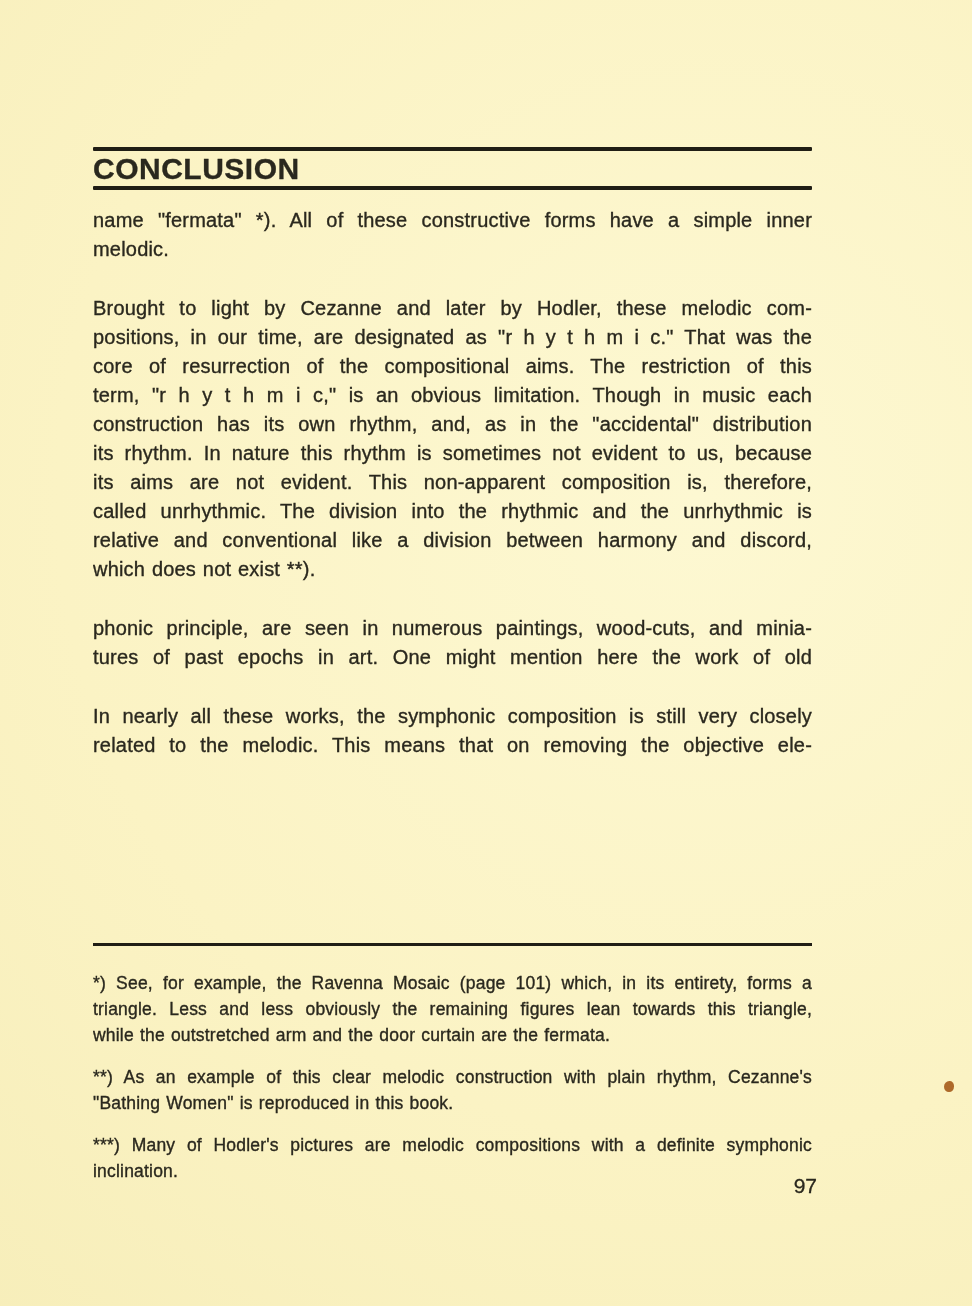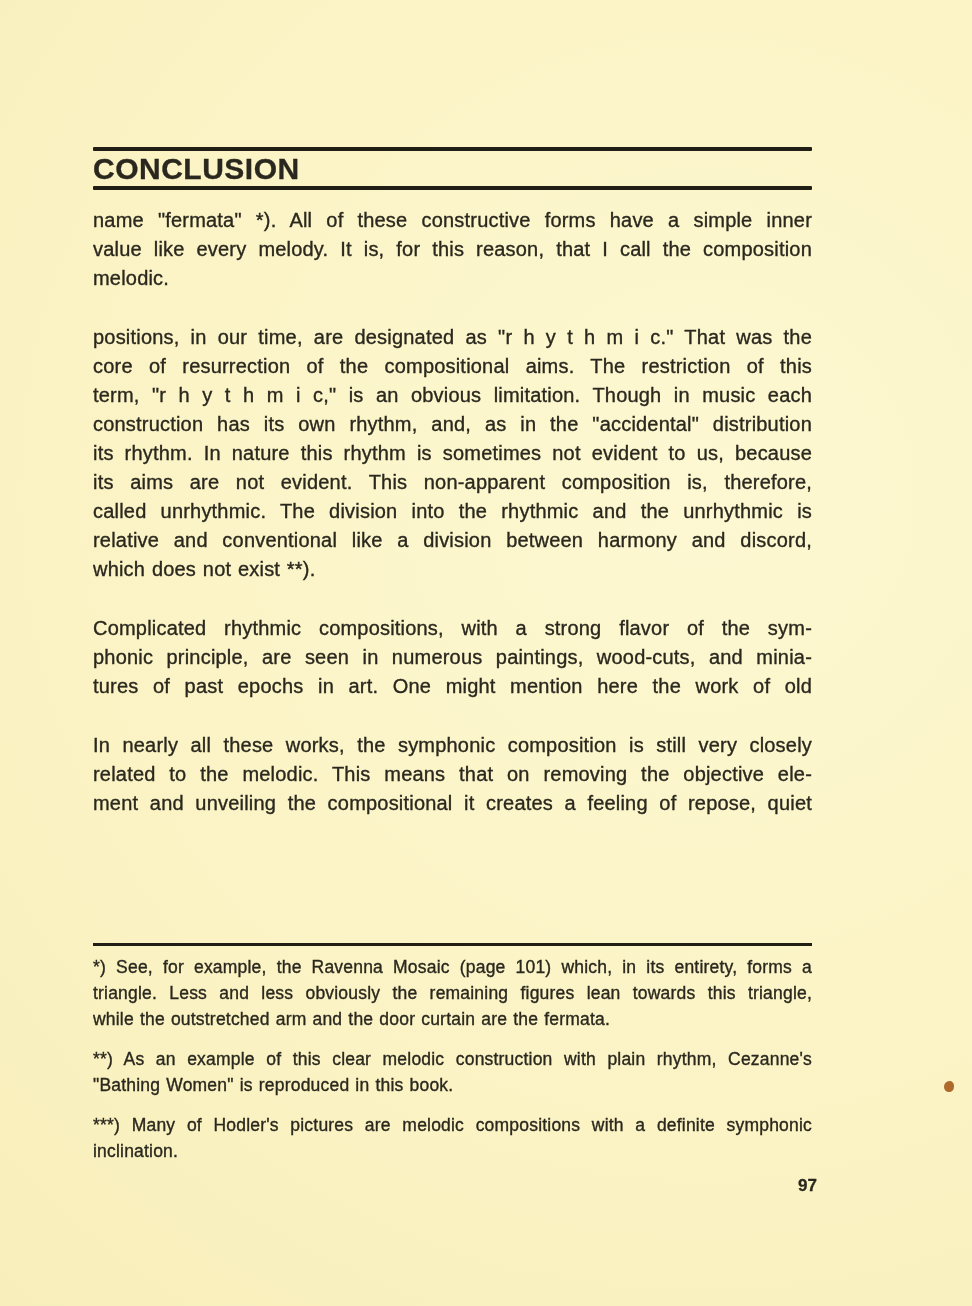--- a/index.html
+++ b/index.html
@@ -56,31 +56,31 @@
   .text-line.last{
     text-align-last:left;
   }
   .footnote-rule{
     position:absolute;left:93px;top:943px;width:719px;height:3px;
     background:var(--rule);
   }
   .footnotes{
     position:absolute;left:93px;top:954px;width:719px;
   }
-  .footnote{margin:0 0 14px 0;}
+  .footnote{margin:16px 0 14px 0;}
   .footnote .text-line{
     font-size:17.5px;
     line-height:26px;
     height:26px;
   }
   .page-number{
     position:absolute;
     right:155px;top:1172px;
-    font-size:17px;
-    font-weight:bold;
+    font-size:21px;
+    font-weight:normal;
     line-height:28px;
     -webkit-text-stroke:0.3px currentColor;
   }
   .ink-speck{
     position:absolute;
     left:944px;top:1081px;
     width:10px;height:11px;
     background:var(--speck);
     border-radius:55% 45% 50% 50%;
   }
@@ -92,43 +92,41 @@
 
   <header class="chapter-header">
     <div class="rule"></div>
     <div class="chapter-title">CONCLUSION</div>
     <div class="rule"></div>
   </header>
 
   <main class="body-text" id="paragraphs">
       <div class="paragraph">
         <div class="text-line">name "fermata" *).  All of these constructive forms have a simple inner</div>
-        <div class="text-line">value like every melody. It is, for this reason, that I call the composition</div>
         <div class="text-line last">melodic.</div>
       </div>
       <div class="paragraph">
+        <div class="text-line">Brought to light by Cezanne and later by Hodler, these melodic com-</div>
         <div class="text-line">positions, in our time, are designated as "r h y t h m i c."  That was the</div>
         <div class="text-line">core of resurrection of the compositional aims. The restriction of this</div>
         <div class="text-line">term, "r h y t h m i c," is an obvious limitation. Though in music each</div>
         <div class="text-line">construction has its own rhythm, and, as in the "accidental" distribution</div>
         <div class="text-line">its rhythm. In nature this rhythm is sometimes not evident to us, because</div>
         <div class="text-line">its aims are not evident. This non-apparent composition is, therefore,</div>
         <div class="text-line">called unrhythmic. The division into the rhythmic and the unrhythmic is</div>
         <div class="text-line">relative and conventional like a division between harmony and discord,</div>
         <div class="text-line last">which does not exist **).</div>
       </div>
       <div class="paragraph">
-        <div class="text-line">Complicated rhythmic compositions, with a strong flavor of the sym-</div>
         <div class="text-line">phonic principle, are seen in numerous paintings, wood-cuts, and minia-</div>
         <div class="text-line">tures of past epochs in art. One might mention here the work of old</div>
       </div>
       <div class="paragraph">
         <div class="text-line">In nearly all these works, the symphonic composition is still very closely</div>
         <div class="text-line">related to the melodic. This means that on removing the objective ele-</div>
-        <div class="text-line">ment and unveiling the compositional it creates a feeling of repose, quiet</div>
       </div>
     </main>
 
   <div class="footnote-rule"></div>
 
   <section class="footnotes" id="footnotes">
       <div class="footnote">
         <div class="text-line">*) See, for example, the Ravenna Mosaic (page 101) which, in its entirety, forms a</div>
         <div class="text-line">triangle.  Less and less obviously the remaining figures lean towards this triangle,</div>
         <div class="text-line last">while the outstretched arm and the door curtain are the fermata.</div>

